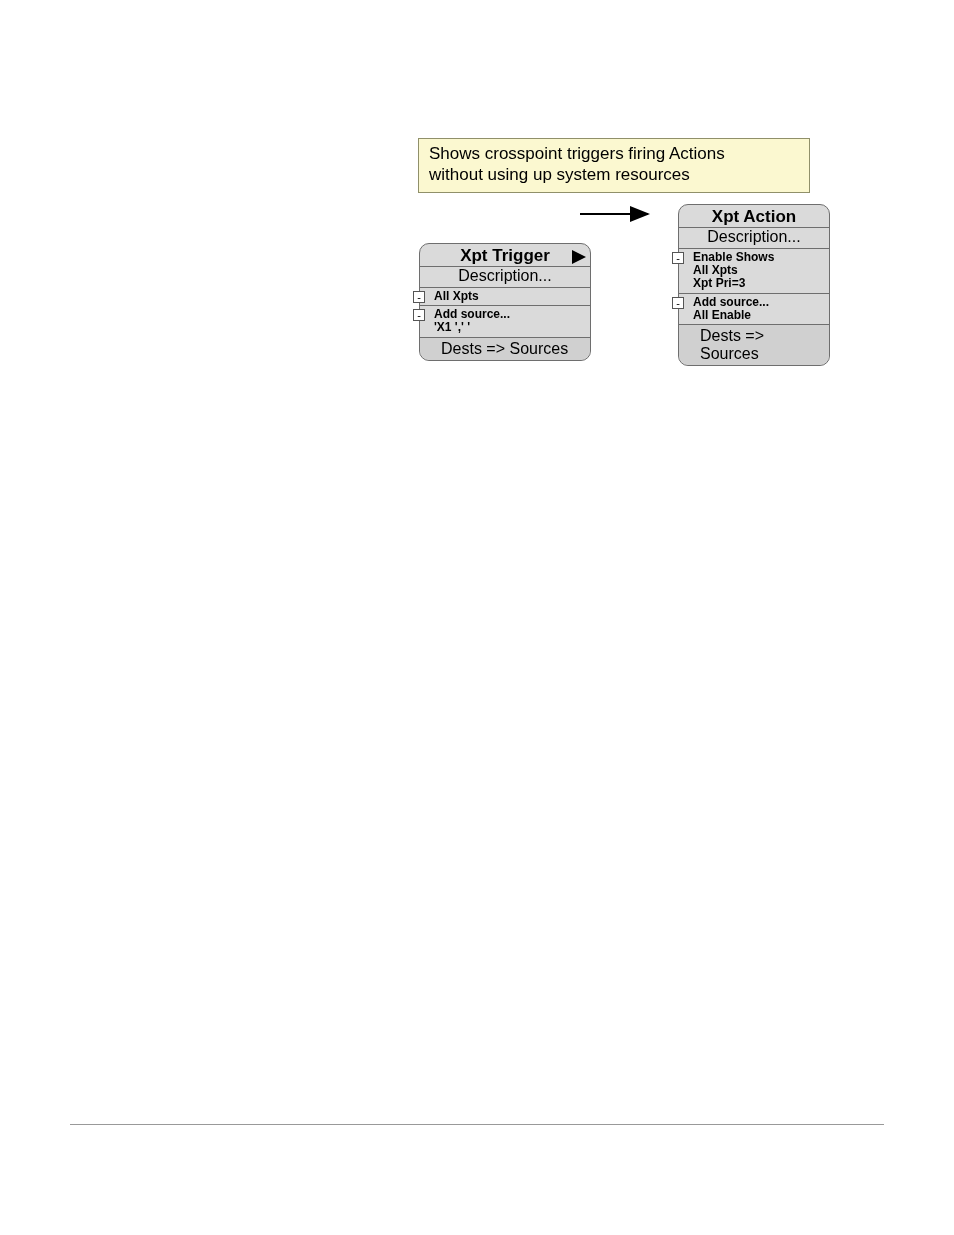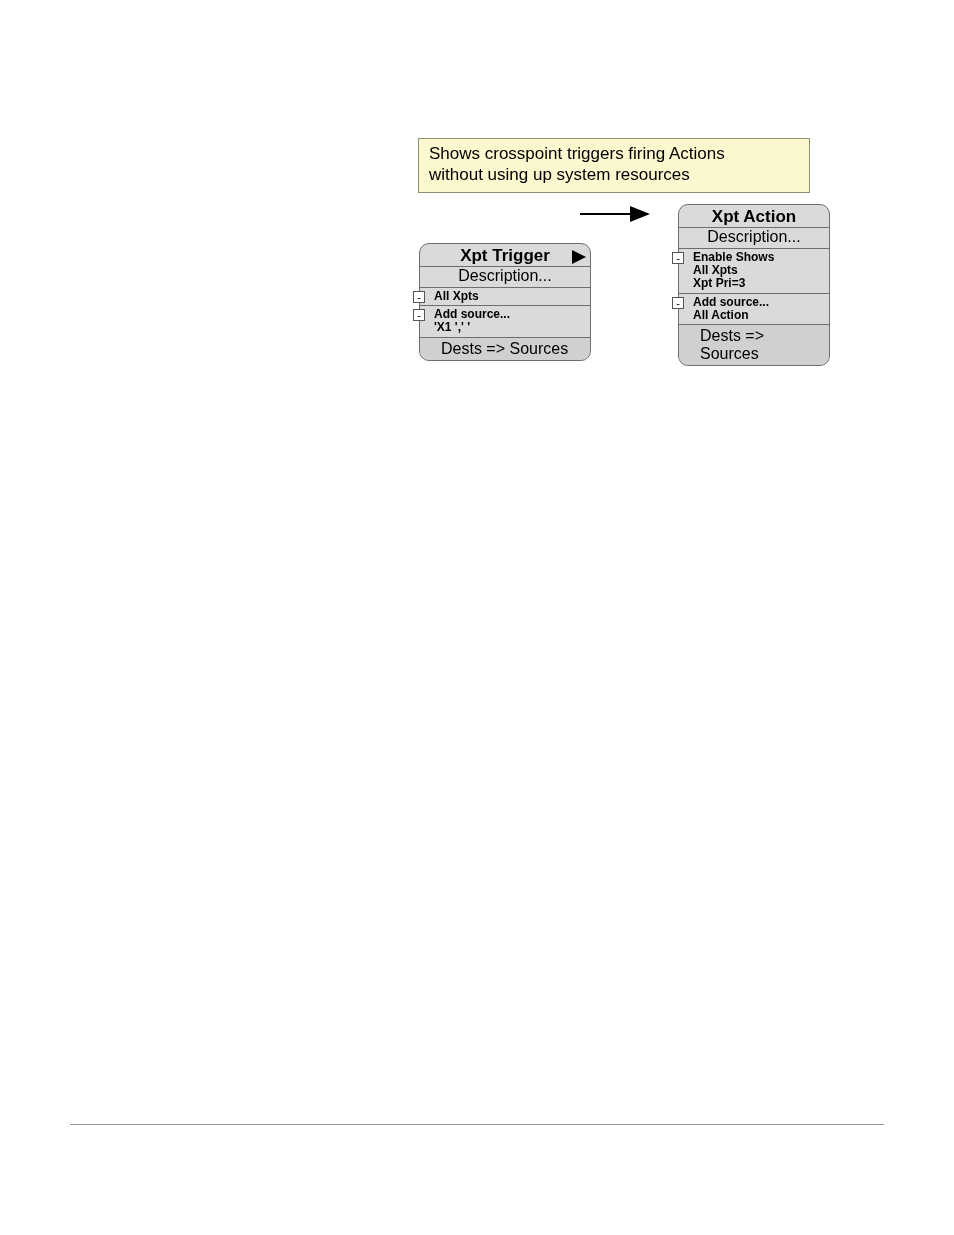--- a/index.html
+++ b/index.html
@@ -143,20 +143,20 @@
       <div>Enable Shows</div>
       <div>All Xpts</div>
       <div>Xpt Pri=3</div>
     </div>
   </div>
 
   <div class="section">
     <div class="collapser">-</div>
     <div class="section-lines">
       <div>Add source...</div>
-      <div>All Action</div>
+      <div>All Enable</div>
     </div>
   </div>
 
   <div class="footer-row">Dests =&gt; Sources</div>
 </div>
 
 <div class="hr-bottom"></div>
 
 </body></html>

